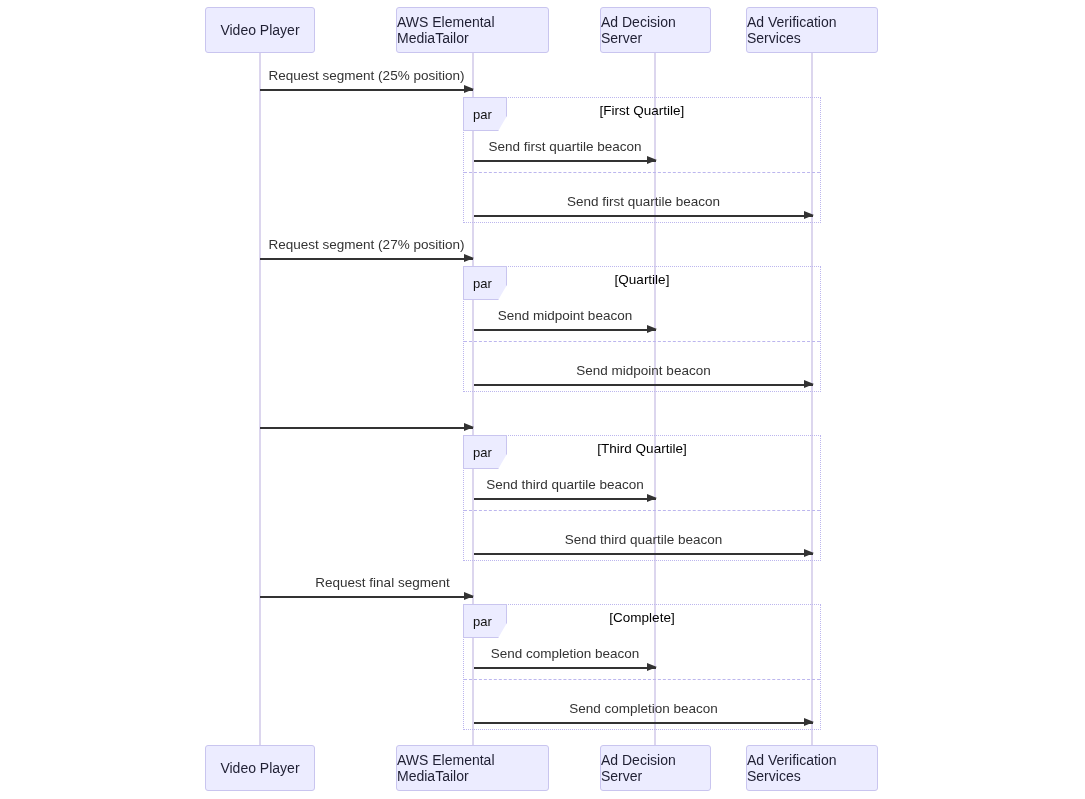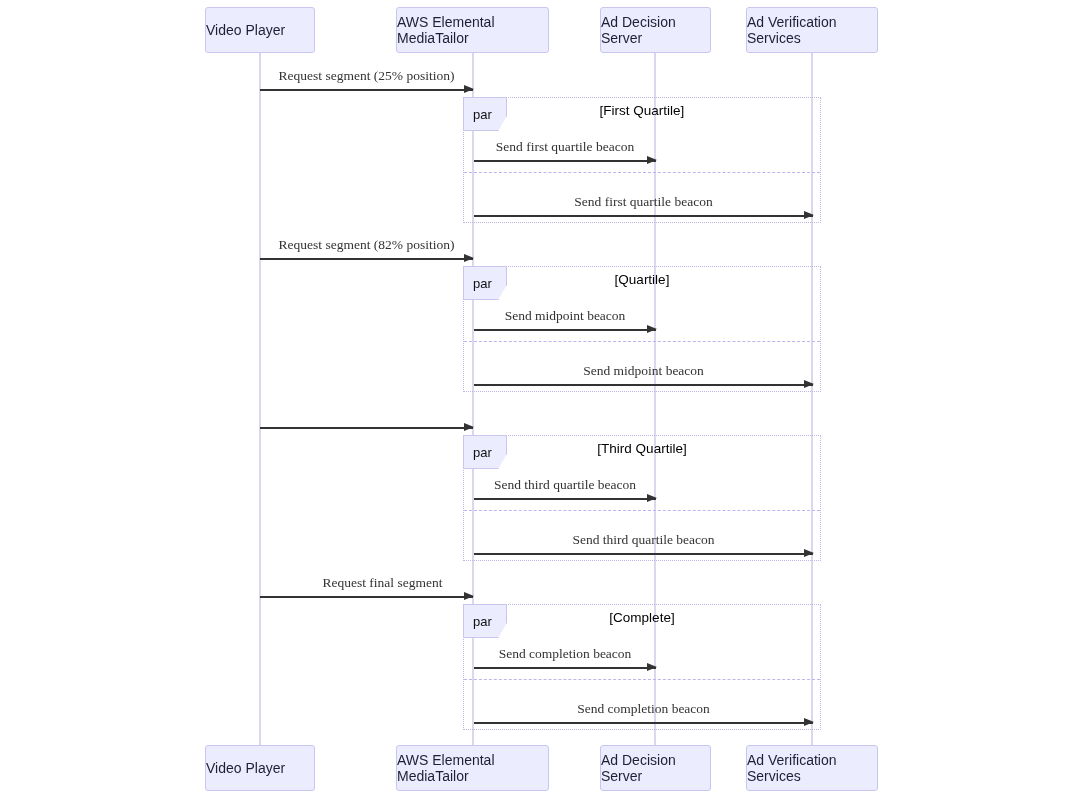--- a/index.html
+++ b/index.html
@@ -4,26 +4,26 @@
 <style>
   html,body{margin:0;padding:0;background:#ffffff;}
   .canvas{
     position:relative;width:1085px;height:799px;background:#ffffff;overflow:hidden;
     font-family:"Liberation Sans","DejaVu Sans",sans-serif;
   }
   .lifeline{position:absolute;top:52px;height:694px;width:2px;background:#dcd6ee;}
   .actor{
     position:absolute;height:46px;box-sizing:border-box;
     background:#ECECFF;border:1px solid #c9c5ef;border-radius:3px;
-    display:flex;align-items:center;
+    display:flex;align-items:center;justify-content:center;
     font-size:14px;color:#1f1f33;
   }
   .msg-text{
     position:absolute;height:20px;line-height:20px;text-align:center;
-    font-size:13.5px;color:#333;white-space:nowrap;font-family:Liberation Serif, serif;
+    font-size:13.5px;color:#333;white-space:nowrap;
   }
   .msg-line{position:absolute;height:1.5px;background:#333;}
   .arrowhead{
     position:absolute;right:-1px;top:-3.8px;width:0;height:0;
     border-left:10px solid #333;border-top:4.5px solid transparent;border-bottom:4.5px solid transparent;
   }
   .par-frame{
     position:absolute;left:463px;width:358px;height:126px;box-sizing:border-box;
     border:1.5px dotted #bcb6ee;
   }
@@ -74,21 +74,21 @@
   </div>
   <div class="actor" style="left:746px;top:745px;width:132px">
     <span>Ad Verification Services</span>
   </div>
 
   <div class="msg-text" style="left:260px;width:213px;top:66px">Request segment (25% position)</div>
   <div class="msg-line" style="left:260px;width:213px;top:89px">
       <i class="arrowhead"></i>
     </div>
 
-  <div class="msg-text" style="left:260px;width:213px;top:235px">Request segment (82% position)</div>
+  <div class="msg-text" style="left:260px;width:213px;top:235px">Request segment (27% position)</div>
   <div class="msg-line" style="left:260px;width:213px;top:258px">
       <i class="arrowhead"></i>
     </div>
 
   <div class="msg-line" style="left:260px;width:213px;top:427px">
       <i class="arrowhead"></i>
     </div>
 
   <div class="msg-text" style="left:276px;width:213px;top:573px">Request final segment</div>
   <div class="msg-line" style="left:260px;width:213px;top:596px">

